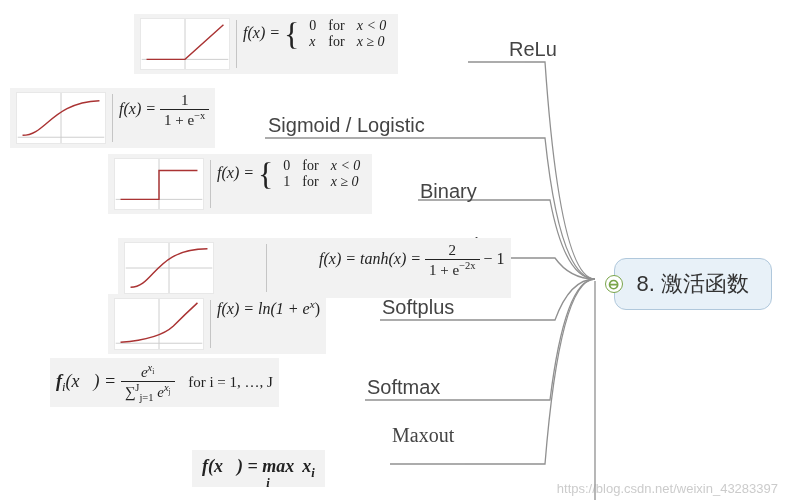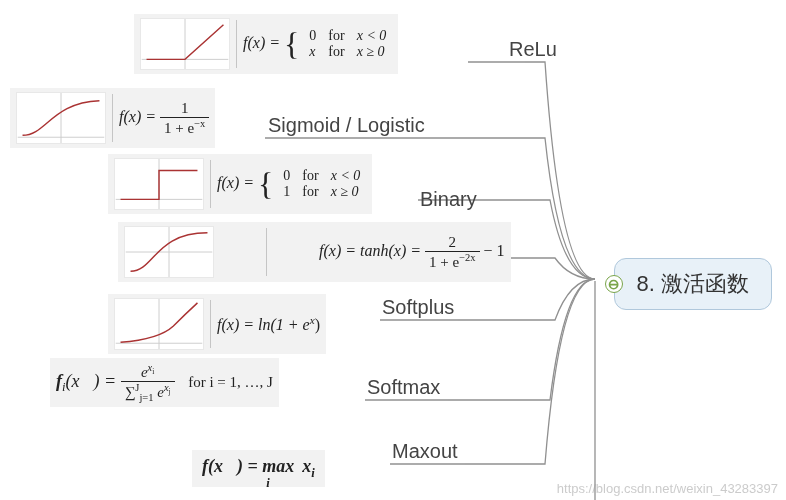--- a/index.html
+++ b/index.html
@@ -40,21 +40,21 @@
     position: absolute;
     font-size: 20px;
     color: #444;
     text-align: left;
   }
   
   .card {
     position: absolute;
     background: #f2f2f2;
     display: flex;
-    align-items: center;
+    align-items: flex-start;
     padding: 4px 6px;
   }
   
   .plot {
     width: 90px;
     height: 52px;
     background: #fff;
     border: 1px solid #e8e8e8;
     margin-right: 4px;
     position: relative;
@@ -119,25 +119,25 @@
   <line x1="390" y1="464" x2="465" y2="464"></line>
 </svg>
 
 <div class="central-node">
   <span class="collapse-btn">⊖</span>
   <span>8. 激活函数</span>
 </div>
 
 <div class="branch-label" style="left:470px; top:38px;margin-left:39px;">ReLu</div>
 <div class="branch-label" style="left:268px; top:114px;">Sigmoid / Logistic</div>
-<div class="branch-label" style="left:420px; top:188px;">Binary</div>
+<div class="branch-label" style="left:420px; top:180px;">Binary</div>
 <div class="branch-label" style="left:442px; top:234px;">Tanh</div>
 <div class="branch-label" style="left:382px; top:296px;">Softplus</div>
 <div class="branch-label" style="left:367px; top:376px;">Softmax</div>
-<div class="branch-label" style="left:392px; top:440px;">Maxout</div>
+<div class="branch-label" style="left:392px; top:424px;font-family:Liberation Serif, serif;">Maxout</div>
 
 <div class="card" style="left:134px; top:14px;">
   <div class="plot">
     <svg viewBox="0 0 90 52">
         <line class="axis-line" x1="45" y1="0" x2="45" y2="52"></line>
         <line class="axis-line" x1="0" y1="42" x2="90" y2="42"></line>
         <polyline class="curve" points="5,42 45,42 85,6"></polyline>
       </svg>
   </div>
   <div class="plot-sep"></div>
@@ -194,21 +194,21 @@
           </tr>
           <tr>
             <td>1</td>
             <td>for</td>
             <td class="it">x ≥ 0</td>
           </tr>
         </tbody></table>
   </div>
 </div>
 
-<div class="card" style="left:118px; top:222px;gap:46px;">
+<div class="card" style="left:118px; top:238px;gap:46px;">
   <div class="plot">
     <svg viewBox="0 0 90 52">
         <line class="axis-line" x1="45" y1="0" x2="45" y2="52"></line>
         <line class="axis-line" x1="0" y1="26" x2="90" y2="26"></line>
         <path class="curve" d="M5,46 C30,46 30,6 85,6"></path>
       </svg>
   </div>
   <div class="plot-sep"></div>
   <div class="formula">
     <span class="it">f(x) = tanh(x) =</span>

